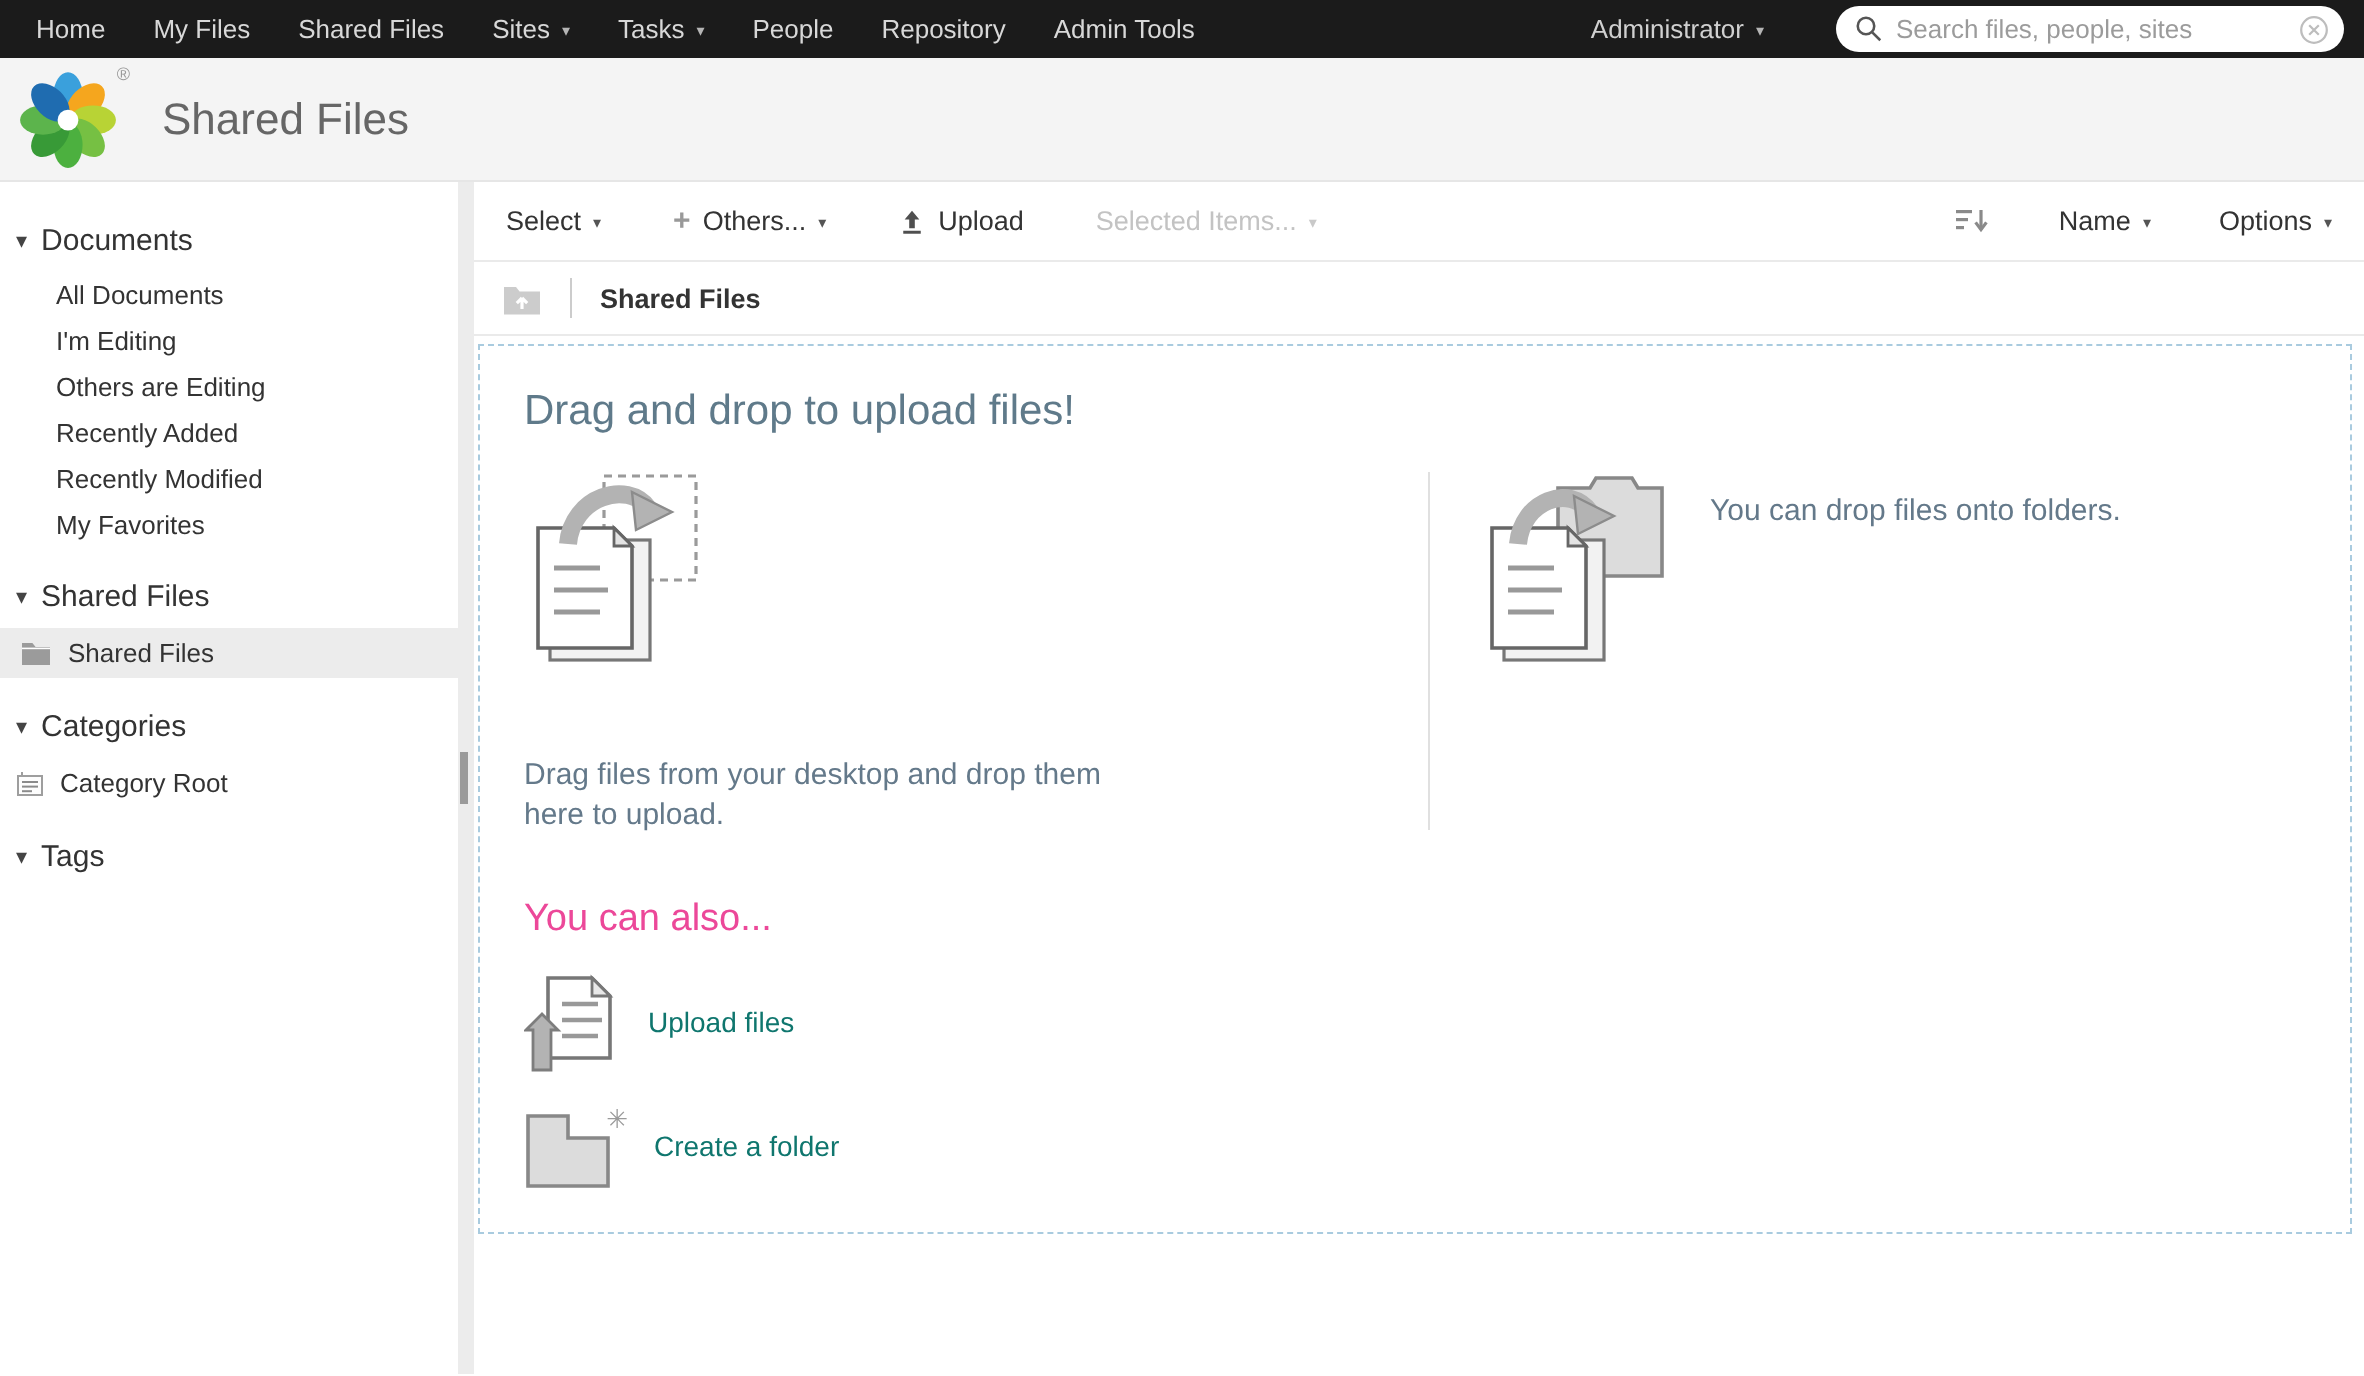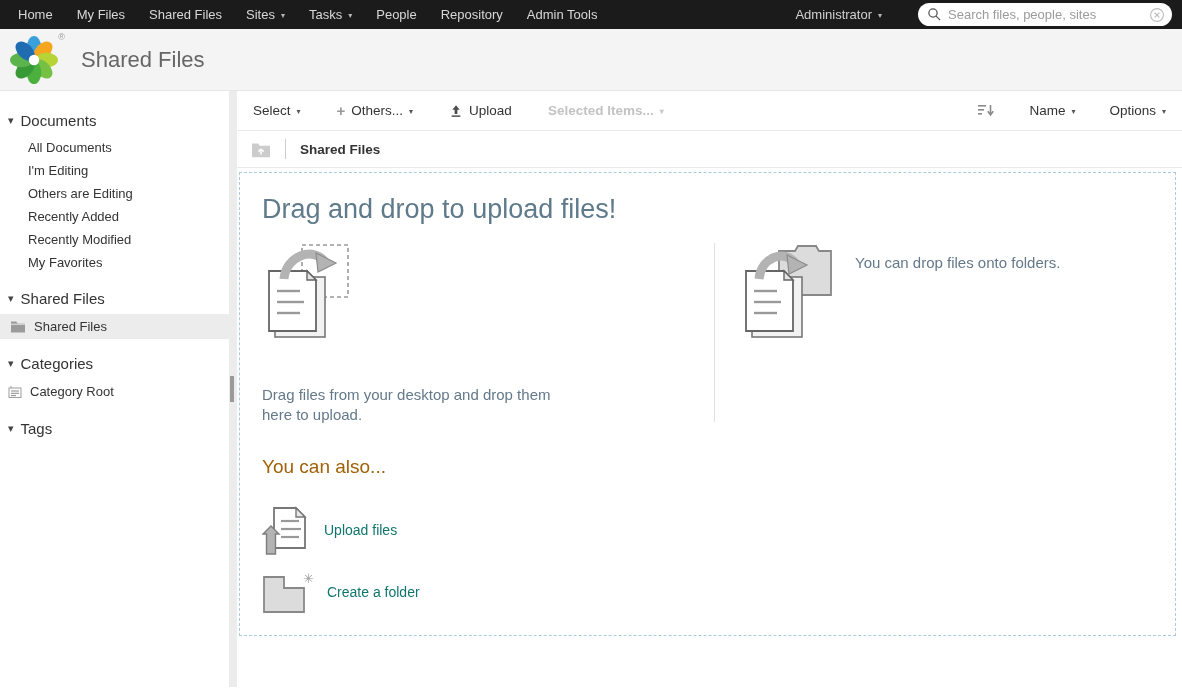--- a/index.html
+++ b/index.html
@@ -35,39 +35,39 @@
   .splitter { width:8px; background:#ececec; position:relative; flex-shrink:0; cursor:col-resize; }
   .gripper { position:absolute; top:50%; left:1px; transform:translateY(-50%); width:4px; height:26px;
     border-left:2px solid #9a9a9a; border-right:2px solid #9a9a9a; }
 
   
   .main { flex:1; display:flex; flex-direction:column; background:#fff; }
   .toolbar { height:40px; display:flex; align-items:center; border-bottom:1px solid #eaeaea; padding:0 16px; flex-shrink:0; }
   .tb-btn { display:flex; align-items:center; gap:6px; font-size:13.5px; color:#333; cursor:pointer; margin-right:36px; white-space:nowrap; }
   .tb-caret { font-size:8px; color:#555; margin-top:2px; }
   .tb-plus { color:#999; font-size:15px; font-weight:bold; }
-  .tb-disabled { color:#c3c3c3; cursor:default;font-weight:bold; }
+  .tb-disabled { color:#c3c3c3; cursor:default; }
   .tb-disabled .tb-caret { color:#c9c9c9; }
   .tb-right { margin-left:auto; display:flex; align-items:center; }
   .tb-right .tb-btn { margin-right:0; margin-left:34px; }
 
   .crumbbar { height:37px; display:flex; align-items:center; border-bottom:1px solid #eaeaea; padding:0 14px; flex-shrink:0; }
   .crumb-divider { width:1px; height:20px; background:#ccc; margin:0 14px; }
   .crumb-label { font-size:13.5px; font-weight:bold; color:#333; }
   .folder-up { opacity:.85; cursor:default; display:flex; }
 
   .content { padding:4px 6px 0 2px; flex-shrink:0; }
   .dropzone { border:1px dashed #a9cbdf; min-height:341px; padding:21px 10px 14px 22px; }
-  .dz-title { font-size:27px; color:#5f7a8a; font-weight:400; }
+  .dz-title { font-size:21px; color:#5f7a8a; font-weight:400; }
   .dz-cols { display:flex; margin-top:14px; }
   .dz-col-left { width:452px; display:flex; gap:30px;flex-direction:column; }
   .dz-col-right { display:flex; gap:16px; padding-left:24px; }
   .dz-divider { width:1px; background:#e0e0e0; margin:4px 0; }
   .dz-text { font-size:15px; color:#64798a; line-height:1.35; padding-top:14px; max-width:290px; }
-  .dz-also { font-size:19px; color:#a16207; font-weight:400; margin:30px 0 20px 0; }
+  .dz-also { font-size:19px; color:#ec4899; font-weight:400; margin:30px 0 8px 0; }
   .dz-linkrow { display:flex; align-items:center; gap:15px; padding:6px 0; width:fit-content; cursor:pointer; }
   .dz-linkrow span.lbl { font-size:14px; color:#0f766e; }
 
   .pagerow { margin-top:8px; border-top:1px solid #e6e6e6; border-bottom:1px solid #e6e6e6; height:36px;
     display:flex; align-items:center; flex-shrink:0; }
   .page-inner { width:64%; text-align:center; font-size:13.5px; color:#333; }
   .page-inner span { margin:0 8px; }
   .page-btn { cursor:pointer; letter-spacing:1px; }
   .blank { flex:1; background:#fff; }
 </style>

